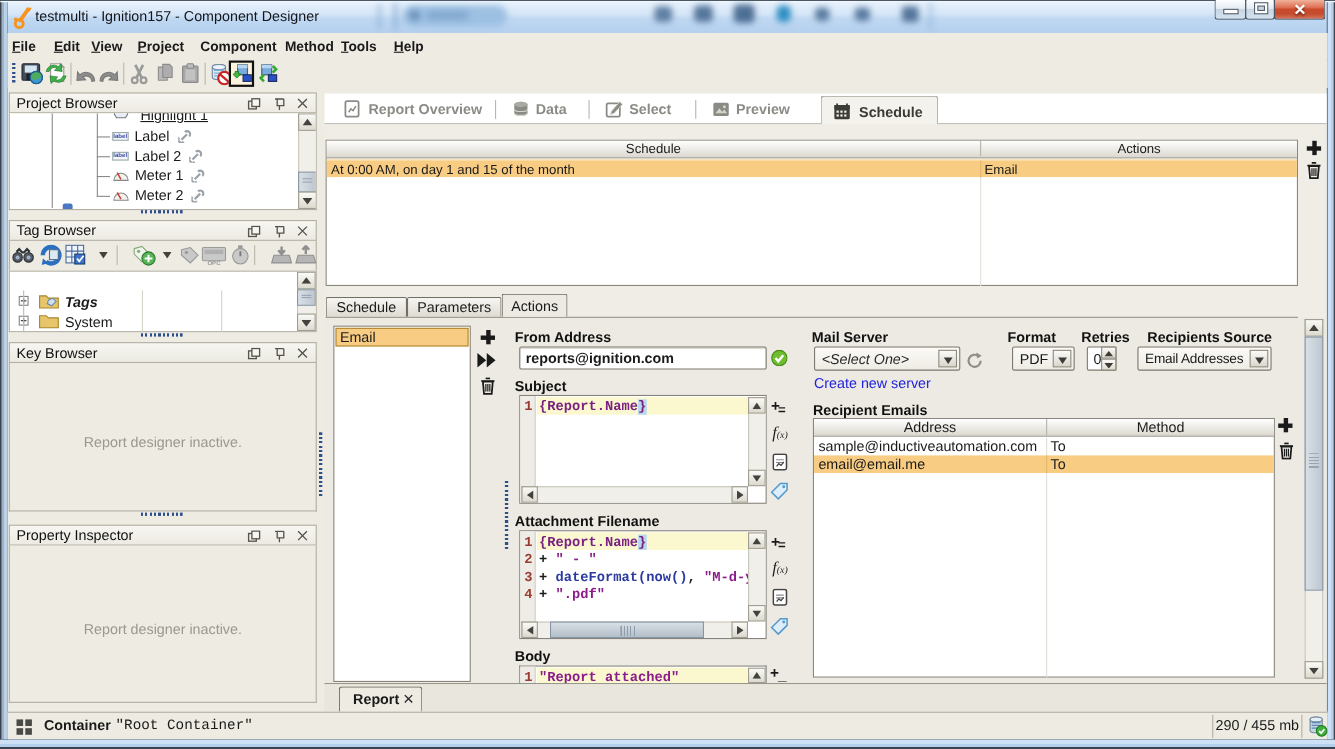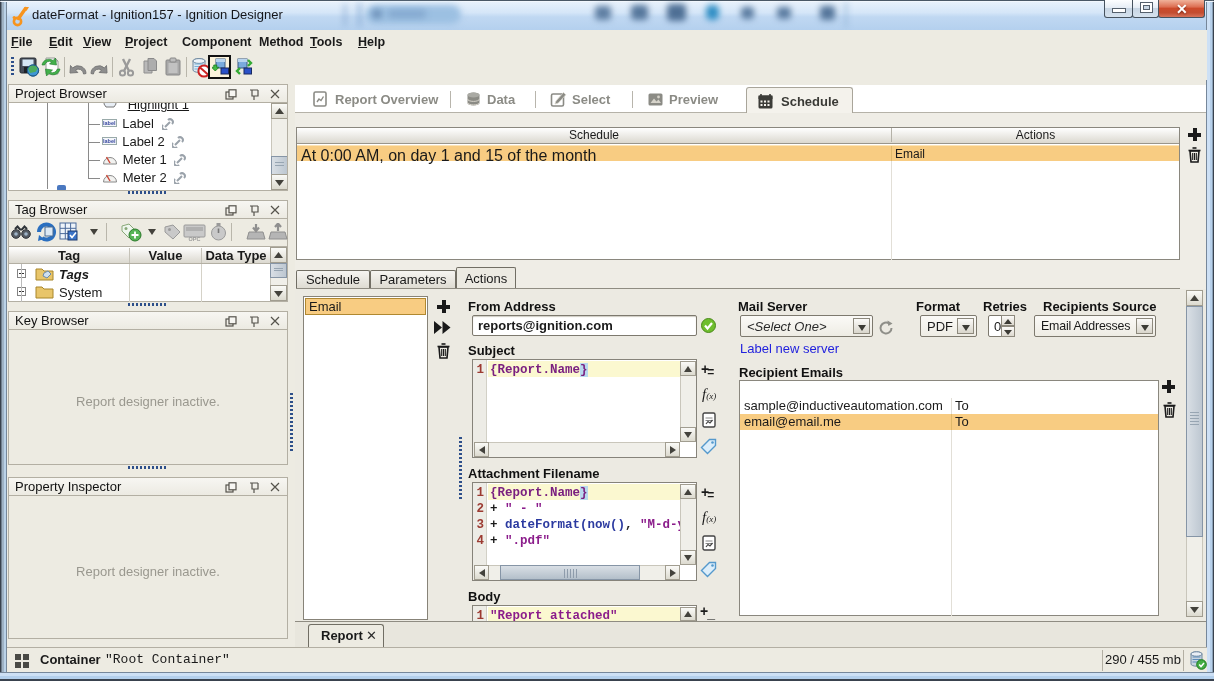--- a/index.html
+++ b/index.html
@@ -79,21 +79,21 @@
   <div class="ghost" style="left:845px;top:2px;width:2px;height:25px;background:#8fb2d6;"></div>
 
   <svg class="a" style="left:10px;top:5px;" width="22" height="22" viewBox="0 0 22 22">
     <g stroke="#f7941e" stroke-width="3.4" stroke-linecap="round" fill="none">
       <path d="M15.5 3.5 L8.5 13.5"></path>
     </g>
     <path d="M14 2 L19 2 L16.5 6 Z" fill="#f7941e"></path>
     <circle cx="7.5" cy="16.5" r="3.6" fill="none" stroke="#f7941e" stroke-width="2.6"></circle>
     <circle cx="4.2" cy="12.5" r="1.6" fill="#f7941e"></circle>
   </svg>
-  <div class="a" style="left:32px;top:7px;font-size:13px;color:#15161a;">dateFormat - Ignition157 - Ignition Designer</div>
+  <div class="a" style="left:32px;top:7px;font-size:13px;color:#15161a;">testmulti - Ignition157 - Component Designer</div>
 
   <div class="a wb" style="left:1104px;width:29px;border-radius:0 0 3px 3px;">
      <div class="a" style="left:8px;top:9px;width:12px;height:3px;background:#fff;box-shadow:0 0 0 1px #55606c;"></div>
   </div>
   <div class="a wb" style="left:1132px;width:27px;border-radius:0 0 3px 3px;">
      <div class="a" style="left:8px;top:3px;width:11px;height:9px;background:#fff;box-shadow:0 0 0 1px #55606c;"></div>
      <div class="a" style="left:11px;top:6px;width:5px;height:3px;background:#c8d6e4;box-shadow:0 0 0 1px #55606c;"></div>
   </div>
   <div class="a wb" style="left:1158px;width:47px;border-radius:0 0 3px 3px;background:linear-gradient(180deg,#f0b29a 0%,#dd7054 40%,#cc4a2b 50%,#c34d31 75%,#d8735a 100%);">
      <div class="a" style="left:17px;top:1px;width:14px;height:14px;color:#fff;font-weight:bold;font-size:14px;text-shadow:0 1px 2px #7c2715;">✕</div>
@@ -332,25 +332,20 @@
       <path d="M3 9 L17 9 L19 16 L1 16 Z" fill="#b5b5b5" stroke="#8f8f8f"></path>
       <path d="M10 1 l0 6 M7 4.5 l3 3.5 3 -3.5" stroke="#8f8f8f" stroke-width="2.2" fill="none"></path>
     </svg>
     <svg class="a" style="left:259px;top:4px;" width="20" height="19" viewBox="0 0 20 19">
       <path d="M3 9 L17 9 L19 16 L1 16 Z" fill="#b5b5b5" stroke="#8f8f8f"></path>
       <path d="M10 8 l0 -6 M7 4 l3 -3.5 3 3.5" stroke="#8f8f8f" stroke-width="2.2" fill="none"></path>
     </svg>
   </div>
 
   <div class="a" style="left:8px;top:246px;width:280px;height:56px;border:1px solid #b3afa3;border-top:1px solid #b3afa3;background:#fff;">
-    <div class="a" style="left:0;top:0;width:261px;height:17px;background:linear-gradient(180deg,#ffffff,#dbd8cf);border-bottom:1px solid #b3afa3;">
-      <div class="a bold" style="left:0;top:1px;width:120px;text-align:center;">Tag</div>
-      <div class="a bold" style="left:120px;top:1px;width:72px;text-align:center;border-left:1px solid #c5c2b8;">Value</div>
-      <div class="a bold" style="left:192px;top:1px;width:69px;text-align:center;border-left:1px solid #c5c2b8;">Data Type</div>
-    </div>
     <div class="a" style="left:120px;top:17px;width:1px;height:38px;background:#d5d2c8;"></div>
     <div class="a" style="left:192px;top:17px;width:1px;height:38px;background:#d5d2c8;"></div>
 
     <div class="a" style="left:8px;top:22px;width:9px;height:9px;border:1px solid #848484;background:#fff;">
         <div style="position:absolute;left:1px;top:3px;width:5px;height:1px;background:#333;"></div>
         <div style="position:absolute;left:3px;top:1px;width:1px;height:5px;background:#333;"></div>
       </div>
     <svg class="a" style="left:26px;top:19px;" width="19" height="15" viewBox="0 0 19 15">
       <path d="M1 3 L7 3 L9 5 L18 5 L18 14 L1 14 Z" fill="#e8c56a" stroke="#a8862a"></path>
       <path d="M9 7 L13 5 L16 8 L12 12 L8 10 Z" fill="#cfe0f0" stroke="#6a8aaa"></path>
@@ -463,21 +458,21 @@
   </div>
 
   <div class="a" style="left:295px;top:113px;width:911px;height:509px;background:#efede6;"></div>
 
   <div class="a" style="left:296px;top:127px;width:884px;height:133px;background:#fff;border:1px solid #8a877e;">
     <div class="a" style="left:0;top:0;width:882px;height:16px;background:linear-gradient(180deg,#ffffff,#dbd8cf);border-bottom:1px solid #9a968c;">
       <div class="a" style="left:0;top:0px;width:594px;text-align:center;font-size:12px;">Schedule</div>
       <div class="a" style="left:594px;top:0px;width:288px;text-align:center;font-size:12px;border-left:1px solid #b5b2a8;">Actions</div>
     </div>
     <div class="a orange" style="left:0;top:17px;width:882px;height:16px;border-top:1px solid #fce4b6;">
-      <div class="a" style="left:4px;top:1px;font-size:16px;">At 0:00 AM, on day 1 and 15 of the month</div>
+      <div class="a" style="left:4px;top:1px;font-size:12px;">At 0:00 AM, on day 1 and 15 of the month</div>
       <div class="a" style="left:598px;top:1px;font-size:12px;">Email</div>
       <div class="a" style="left:594px;top:0;width:1px;height:16px;background:#e0b96a;"></div>
     </div>
     <div class="a" style="left:594px;top:33px;width:1px;height:99px;background:#e2dfd7;"></div>
   </div>
   <div class="plus" style="left:1188px;top:128px;"></div>
   <svg class="a" style="left:1188px;top:147px;" width="13" height="16" viewBox="0 0 13 16">
       <path d="M2 4 L11 4 L10 15 L3 15 Z" fill="none" stroke="#1a1a1a" stroke-width="1.6"></path>
       <path d="M0.5 3.5 l12 0" stroke="#1a1a1a" stroke-width="1.6"></path>
       <path d="M4.5 1 l4 0" stroke="#1a1a1a" stroke-width="1.6"></path>
@@ -624,21 +619,21 @@
 
   <div class="lbl" style="left:738px;top:299px;">Mail Server</div>
   <div class="combo" style="left:740px;top:315px;width:133px;height:22px;">
     <div class="a" style="left:6px;top:3px;font-style:italic;color:#2a2a2a;">&lt;Select One&gt;</div>
     <div class="cbtn"></div>
   </div>
   <svg class="a" style="left:878px;top:320px;" width="16" height="16" viewBox="0 0 16 16">
       <path d="M13.5 8 a5.5 5.5 0 1 1 -2.2-4.4" fill="none" stroke="#8f8f89" stroke-width="2"></path>
       <path d="M9.5 0.5 l5 3 -4.2 2.5 Z" fill="#8f8f89"></path>
     </svg>
-  <div class="a" style="left:740px;top:341px;color:#2222dd;">Label new server</div>
+  <div class="a" style="left:740px;top:341px;color:#2222dd;">Create new server</div>
   <div class="lbl" style="left:916px;top:299px;">Format</div>
   <div class="combo" style="left:920px;top:315px;width:57px;height:22px;">
     <div class="a" style="left:6px;top:3px;">PDF</div>
     <div class="cbtn"></div>
   </div>
   <div class="lbl" style="left:983px;top:299px;">Retries</div>
   <div class="combo" style="left:988px;top:315px;width:27px;height:22px;background:#fff;">
     <div class="a" style="left:5px;top:3px;">0</div>
   </div>
   <div class="a" style="left:1001px;top:315px;width:14px;height:11px;border:1px solid #8d897d;background:linear-gradient(180deg,#fbfaf8,#ddd9cf);">
@@ -652,20 +647,24 @@
       </svg>
     </div>
   <div class="lbl" style="left:1031px;top:299px;padding-left:12px;">Recipients Source</div>
   <div class="combo" style="left:1034px;top:315px;width:122px;height:22px;">
     <div class="a" style="left:6px;top:3px;font-size:12.4px;letter-spacing:-0.2px;">Email Addresses</div>
     <div class="cbtn"></div>
   </div>
   <div class="lbl" style="left:739px;top:365px;">Recipient Emails</div>
 
   <div class="a" style="left:739px;top:380px;width:420px;height:236px;background:#fff;border:1px solid #8a877e;">
+    <div class="a" style="left:0;top:0;width:418px;height:16px;background:linear-gradient(180deg,#ffffff,#dbd8cf);border-bottom:1px solid #9a968c;">
+      <div class="a" style="left:0;top:0px;width:211px;text-align:center;font-size:13px;">Address</div>
+      <div class="a" style="left:211px;top:0px;width:207px;text-align:center;font-size:13px;border-left:1px solid #b5b2a8;">Method</div>
+    </div>
     <div class="a" style="left:0;top:17px;width:418px;height:16px;">
       <div class="a" style="left:4px;top:0px;">sample@inductiveautomation.com</div>
       <div class="a" style="left:215px;top:0px;">To</div>
       <div class="a" style="left:211px;top:0;width:1px;height:16px;background:#e2dfd7;"></div>
     </div>
     <div class="a orange" style="left:0;top:33px;width:418px;height:16px;">
       <div class="a" style="left:4px;top:0px;">email@email.me</div>
       <div class="a" style="left:215px;top:0px;">To</div>
       <div class="a" style="left:211px;top:0;width:1px;height:16px;background:#e0b96a;"></div>
     </div>

